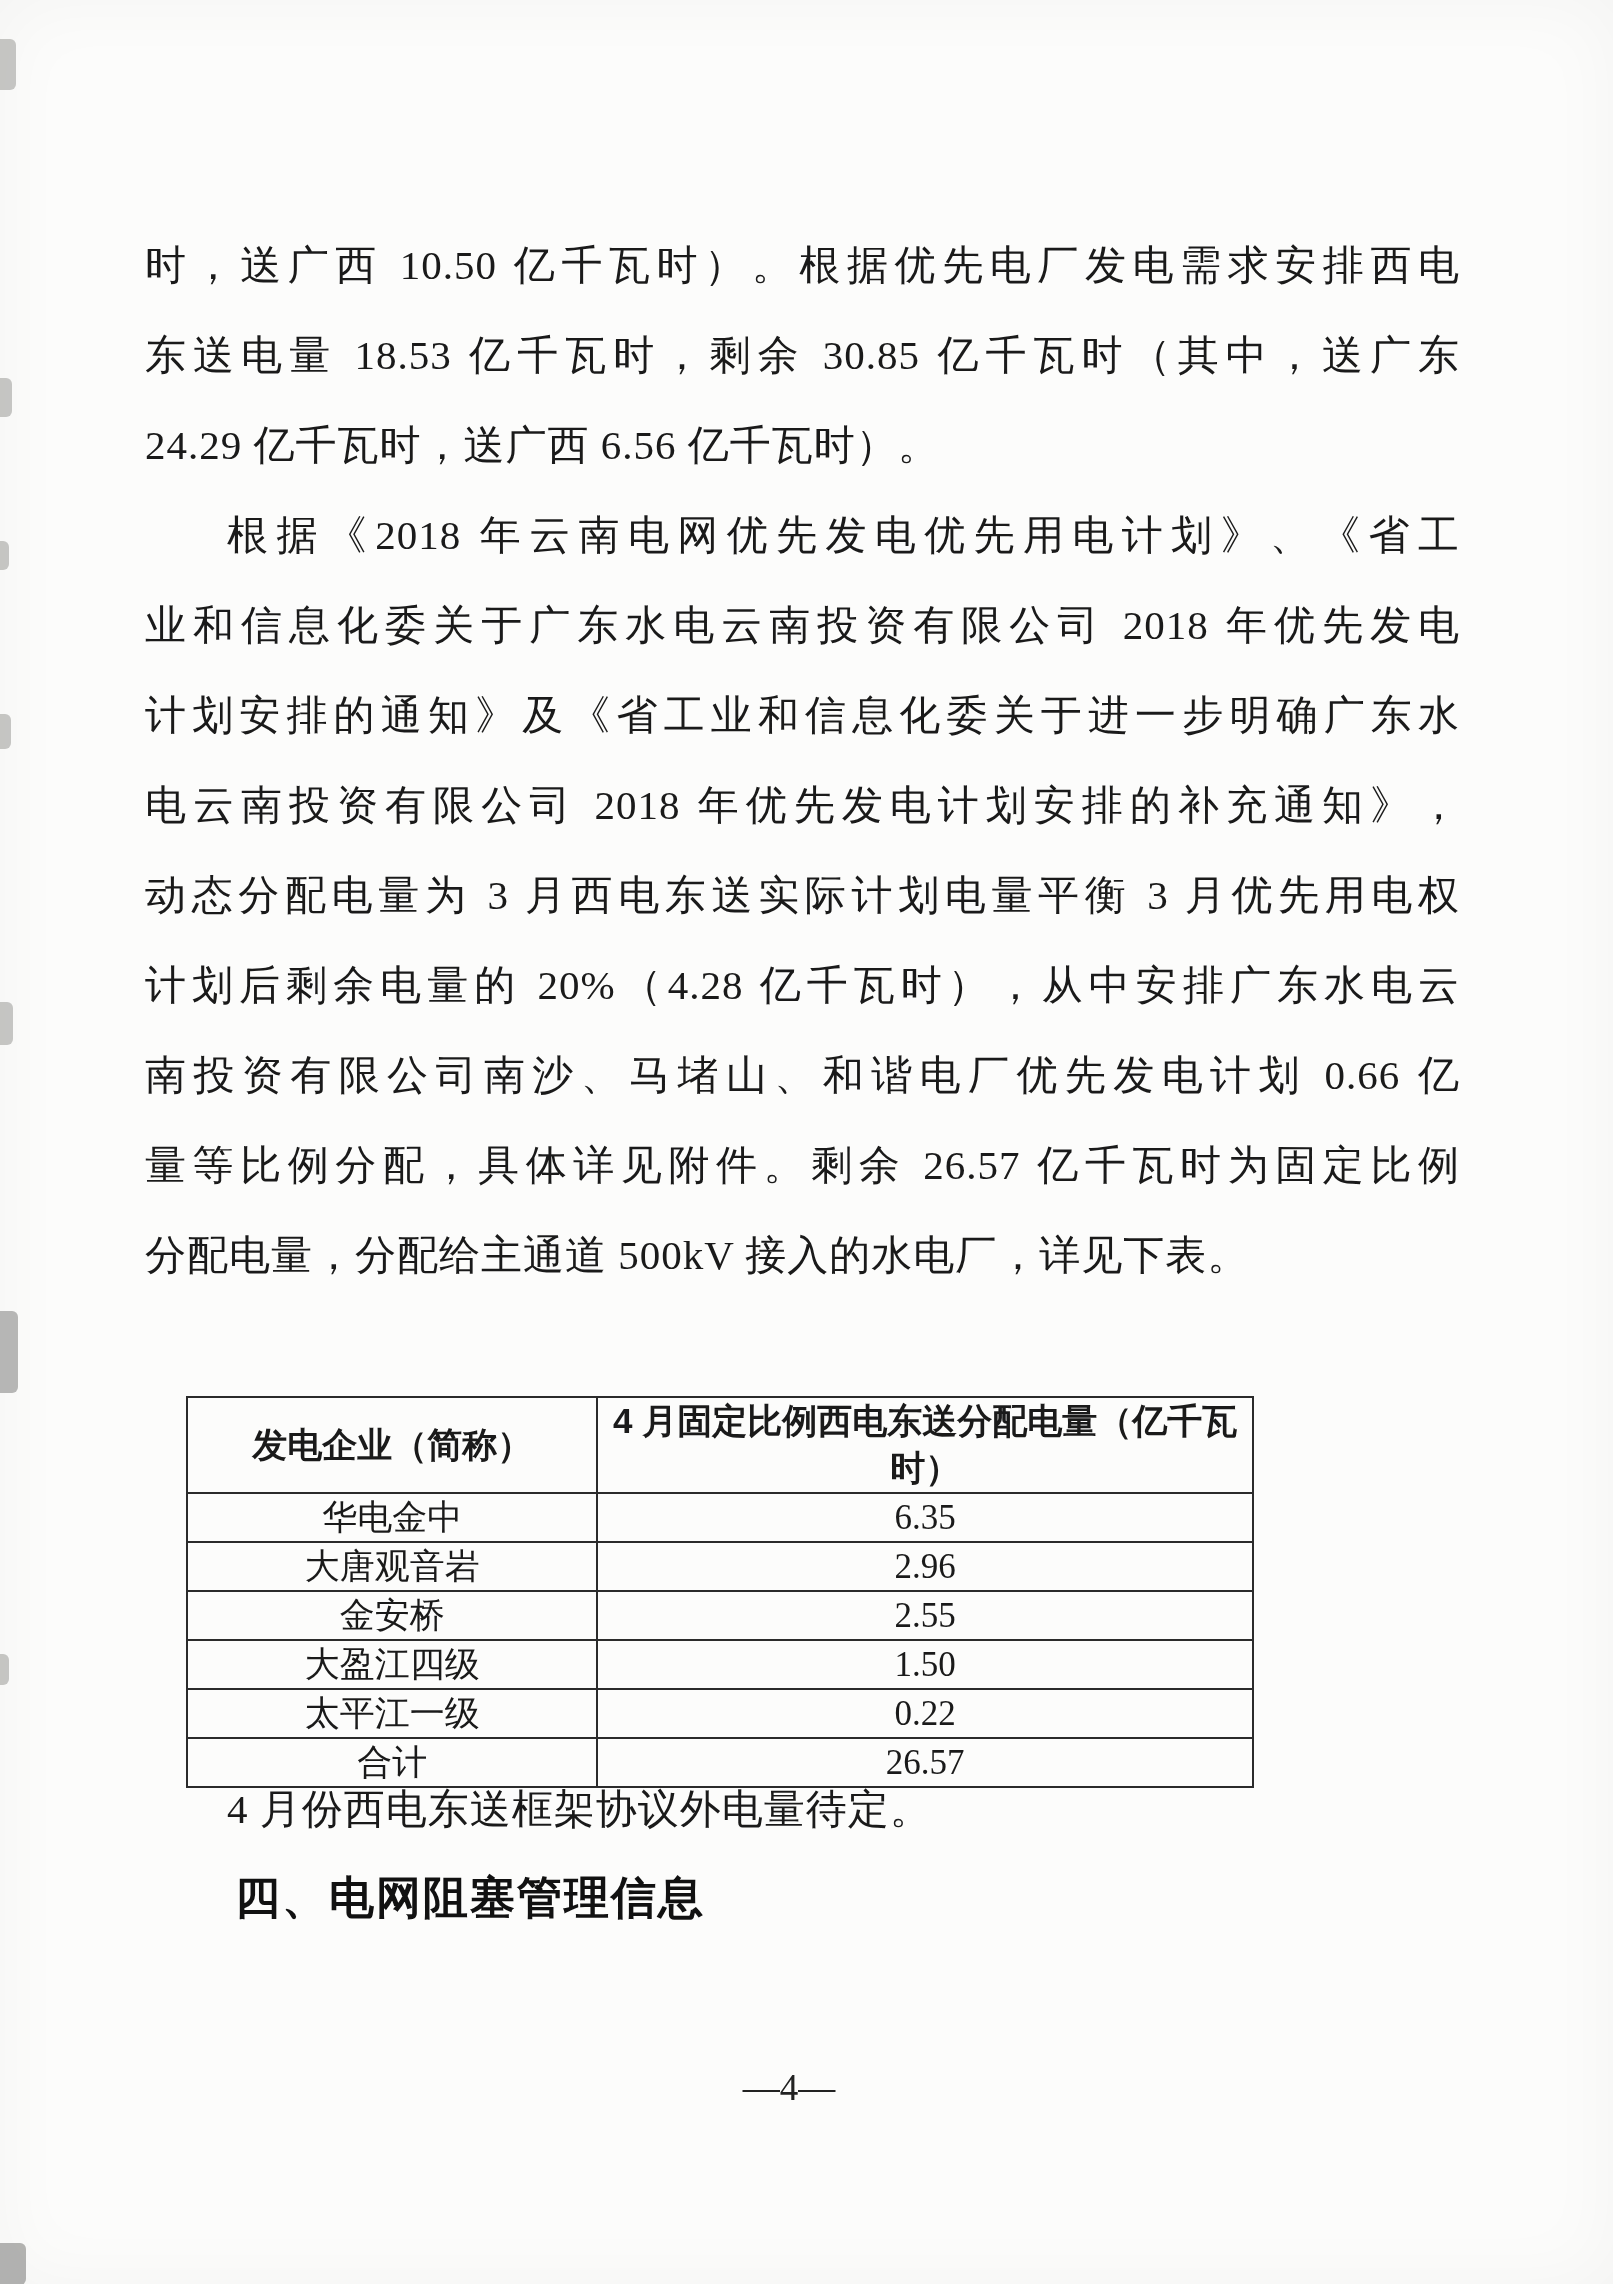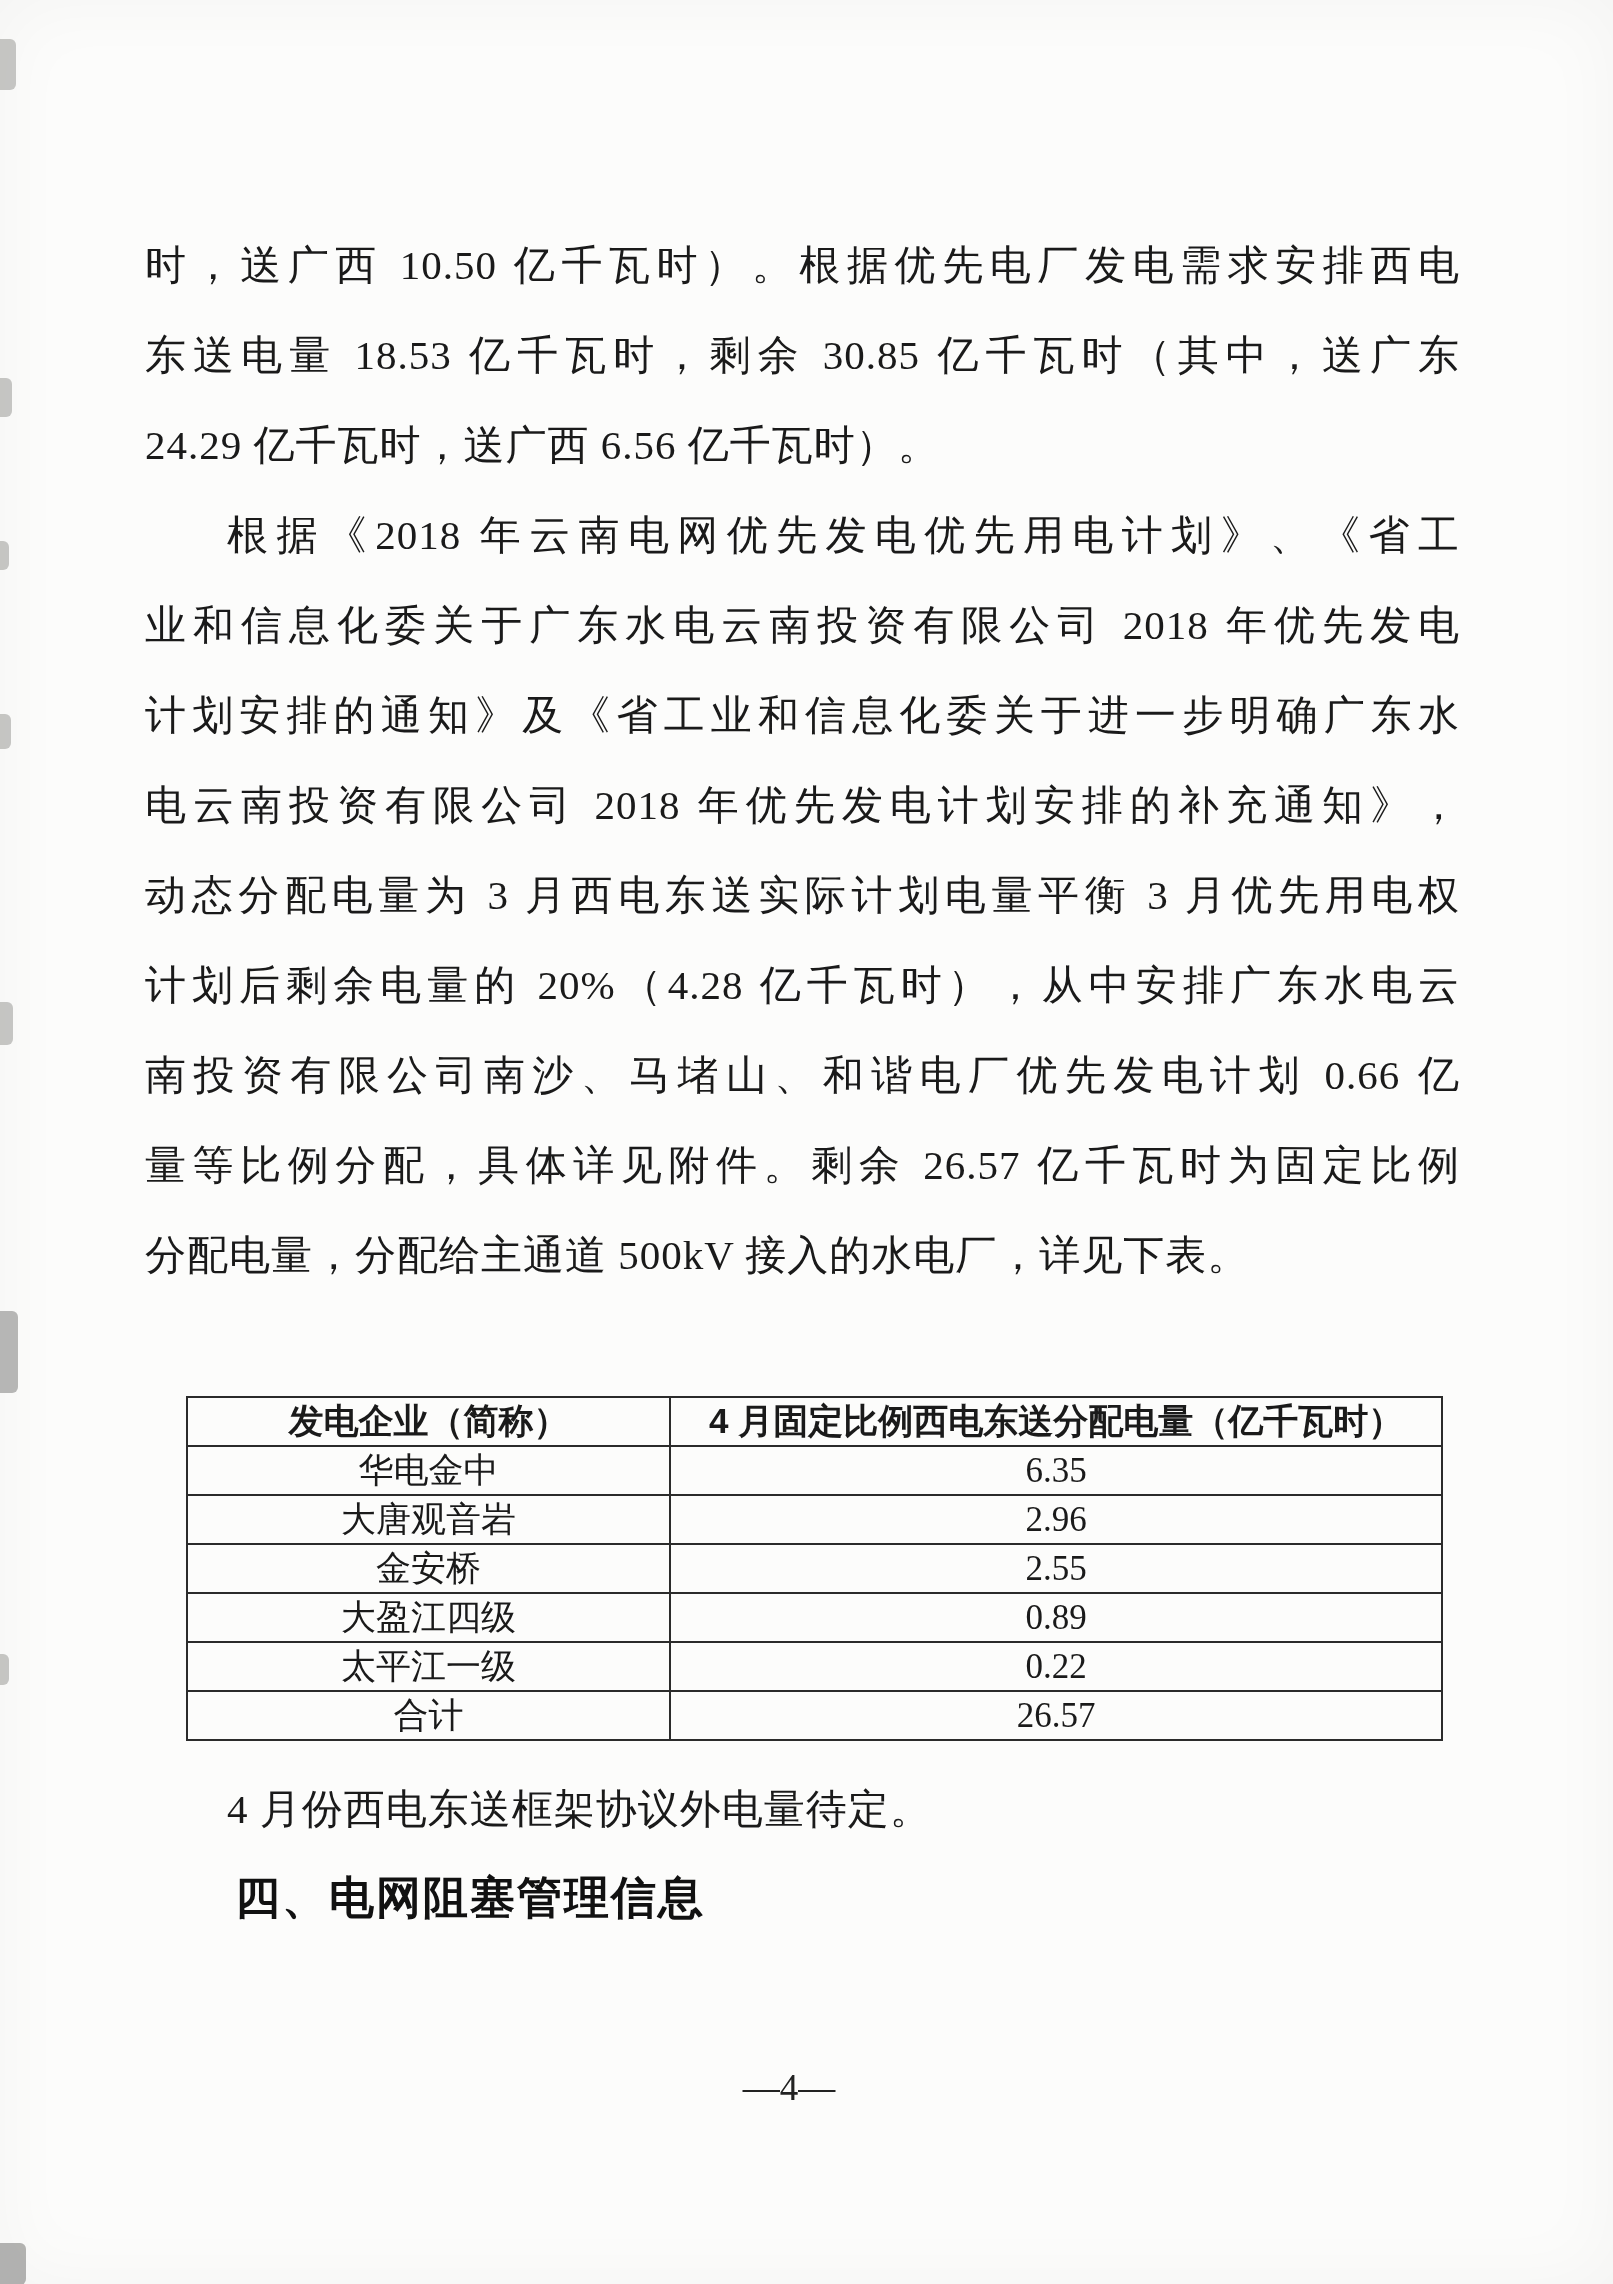--- a/index.html
+++ b/index.html
@@ -20,21 +20,21 @@
     font-size:41px;
     line-height:90px;
     letter-spacing:1px;
   }
   .ln{ text-align:justify; text-align-last:justify; }
   .ln-end{ text-align:left; text-align-last:left; }
   .indent{ text-indent:2em; }
   
   .alloc-table{
     position:absolute;
-    left:186px;top:1396px;width:1257px;
+    left:186px;top:1396px;width:1068px;
     border-collapse:collapse;
     table-layout:fixed;
     padding-left:11px;
   }
   .alloc-table td,.alloc-table th{
     border:2px solid #2b2b2b;
     text-align:center;
     vertical-align:middle;
     padding:0;
   }
@@ -143,21 +143,21 @@
       <tr>
         <td>大唐观音岩</td>
         <td>2.96</td>
       </tr>
       <tr>
         <td>金安桥</td>
         <td>2.55</td>
       </tr>
       <tr>
         <td>大盈江四级</td>
-        <td>0.89</td>
+        <td>1.50</td>
       </tr>
       <tr>
         <td>太平江一级</td>
         <td>0.22</td>
       </tr>
       <tr>
         <td>合计</td>
         <td>26.57</td>
       </tr>
     </tbody>

